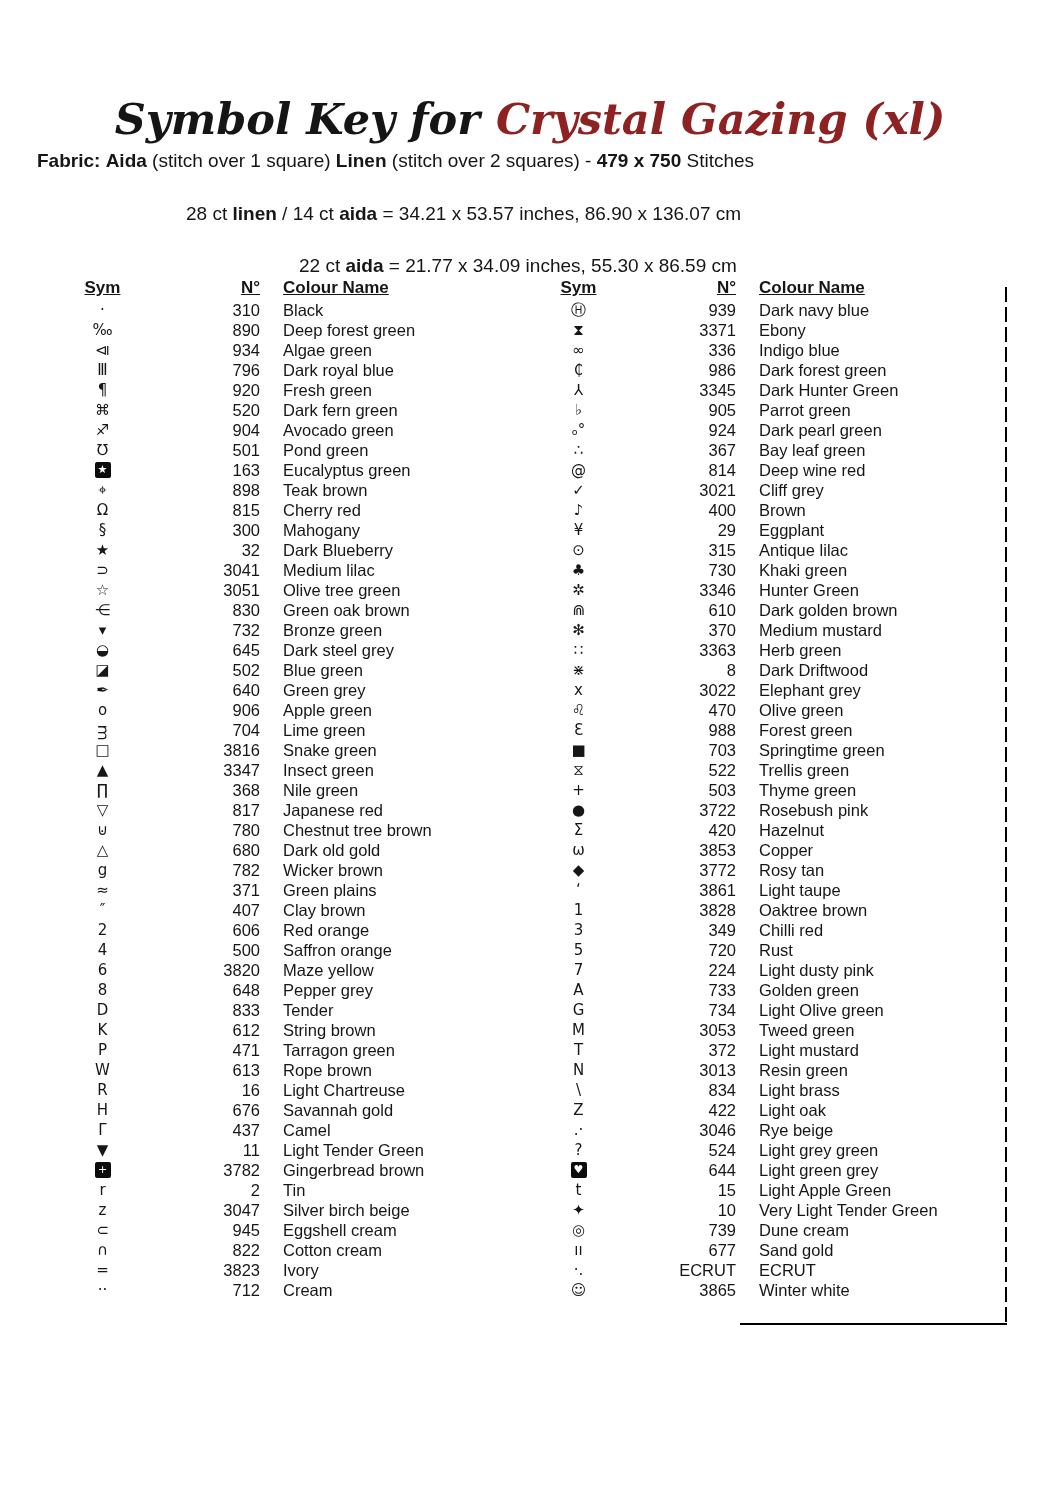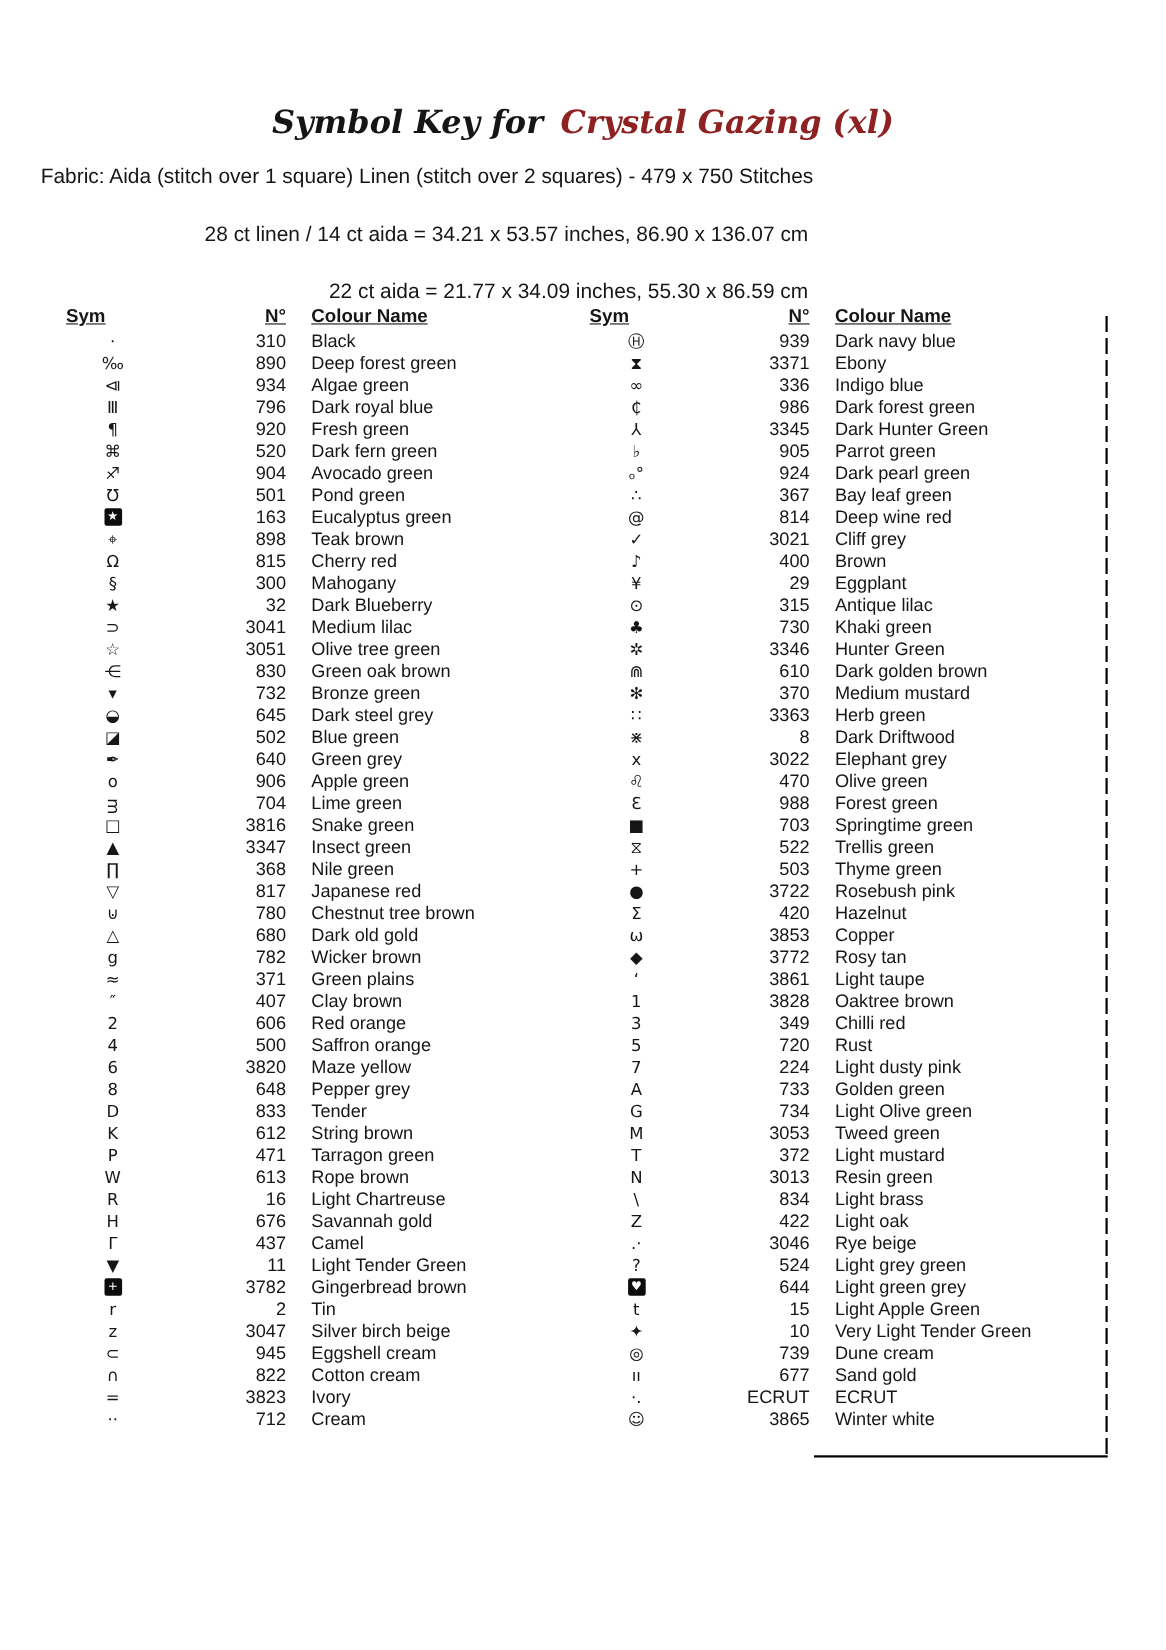--- a/index.html
+++ b/index.html
@@ -1,32 +1,32 @@
 <!DOCTYPE html>
 <html><head>
 <meta charset="utf-8">
 <style>
   html,body{margin:0;padding:0;background:#fff;}
   .page{position:relative;width:1060px;height:1500px;background:#ffffff;overflow:hidden;
         font-family:"Liberation Sans",sans-serif;color:#161616;}
   .title{position:absolute;top:94px;left:0;width:100%;text-align:center;
-         font-family:"DejaVu Serif",serif;font-style:italic;font-weight:bold;font-size:29px;
+         font-family:"DejaVu Serif",serif;font-style:italic;font-weight:bold;font-size:43px;
          white-space:nowrap;}
   .title .t-name{margin-left:16px;}
   .hline{position:absolute;font-size:19px;white-space:nowrap;}
-  .b{font-weight:normal;}
+  .b{font-weight:bold;}
   .fabric-line{top:150px;left:37px;}
   .stitched-line{top:177px;left:37px;}
   .stitched-label{font-weight:bold;margin-right:32px;}
   .size-2{top:203px;left:186px;}
   .size-3{top:229px;left:299px;}
   .size-4{top:255px;left:299px;}
   .thead{position:absolute;top:278px;display:flex;font-weight:bold;font-size:17px;}
   .thead.left{left:60px;}  .thead.right{left:536px;}
-  .h-sym{width:85px;text-align:left;text-decoration:underline;}
+  .h-sym{width:85px;text-align:center;text-decoration:underline;}
   .h-num{width:115px;text-align:right;text-decoration:underline;}
   .h-name{margin-left:23px;text-decoration:underline;}
   .rows{position:absolute;top:300px;}
   .rows.left{left:60px;}  .rows.right{left:536px;}
   .trow{display:flex;height:20px;line-height:20px;font-size:16.5px;}
   .c-sym{width:85px;display:flex;justify-content:center;align-items:center;
          font-family:"DejaVu Sans",sans-serif;font-size:15px;}
   .c-num{width:115px;text-align:right;}
   .c-name{margin-left:23px;white-space:nowrap;}
   .inv{background:#0c0c0c;color:#fff;width:16px;height:16px;line-height:16px;

